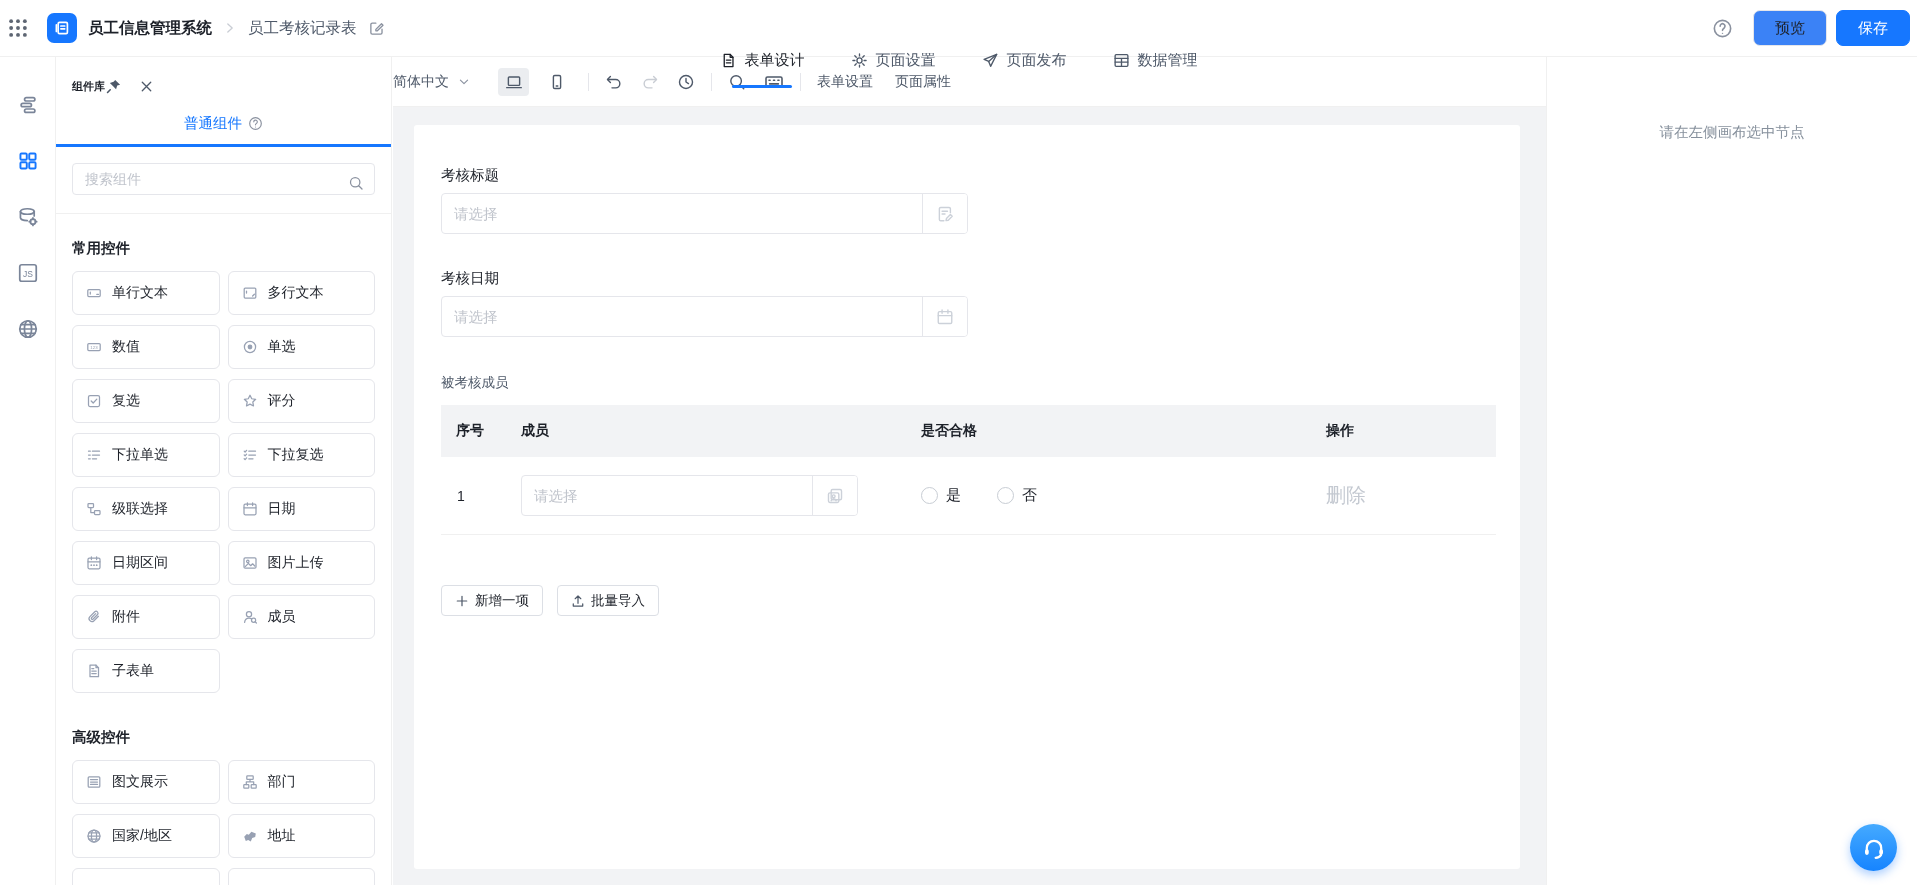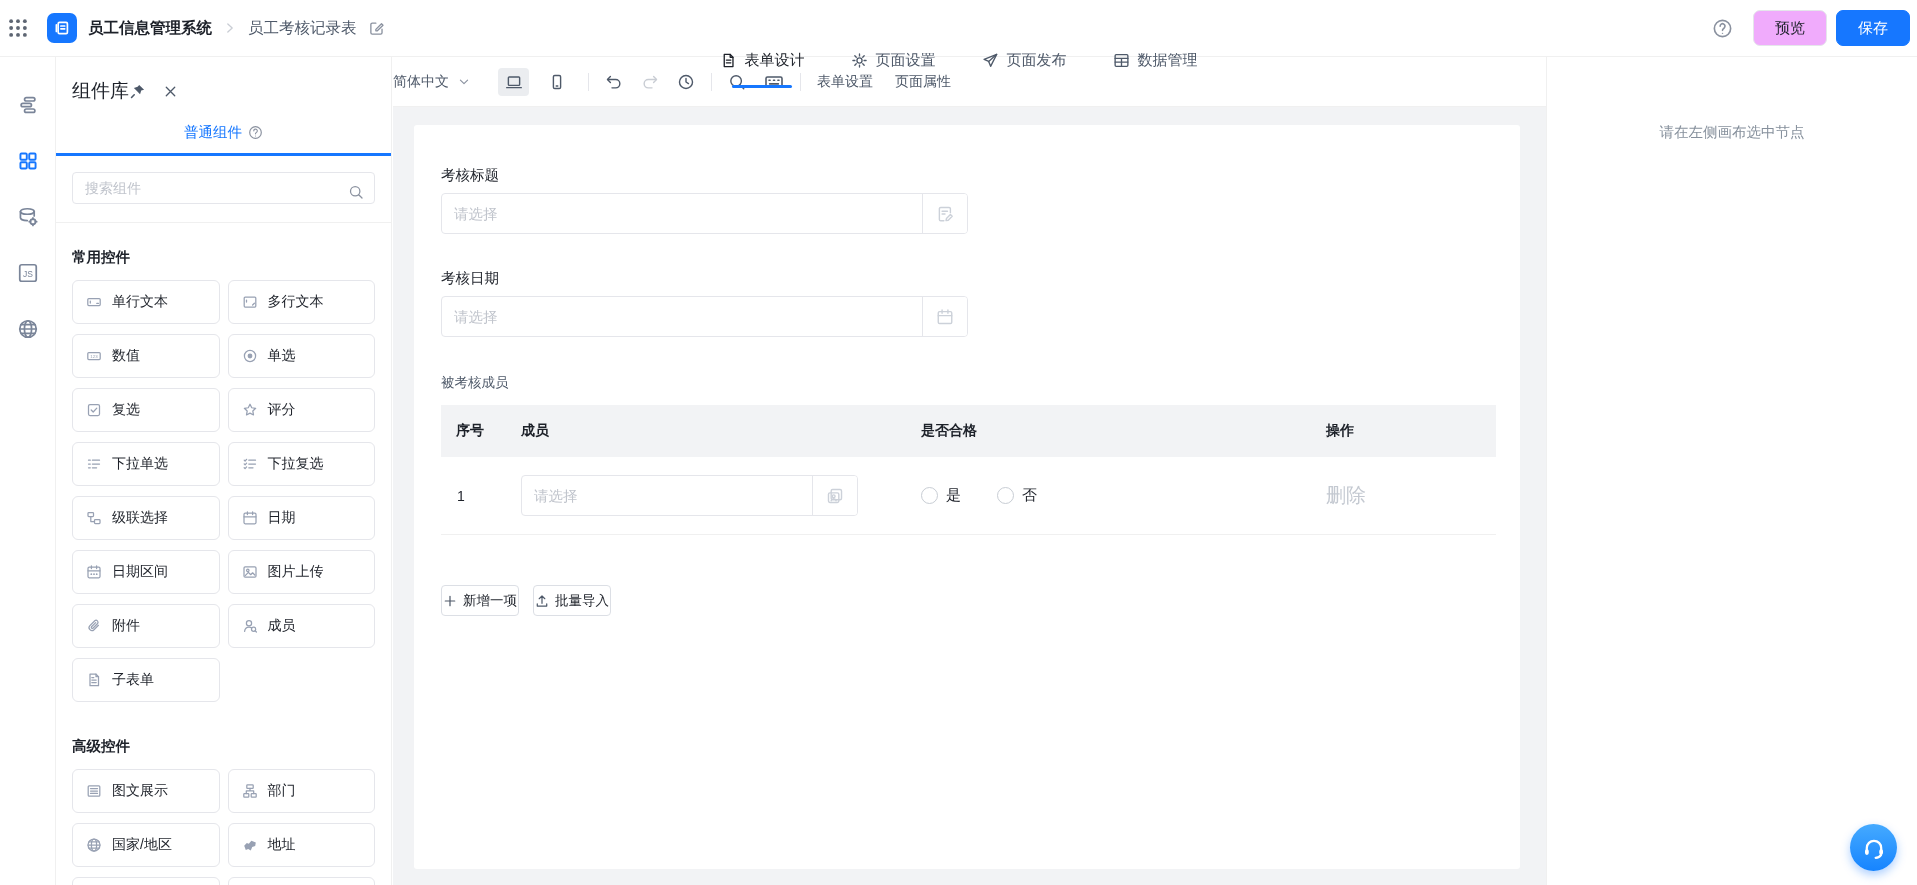--- a/index.html
+++ b/index.html
@@ -22,32 +22,32 @@
   .tb-left{display:flex;align-items:center;gap:11px;padding-left:7px;}
   .appicon{width:30px;height:30px;border-radius:7px;background:var(--primary);display:flex;align-items:center;justify-content:center;margin-left:7px;cursor:pointer;}
   .appicon .icon{color:#fff;}
   .app-title{font-size:15.5px;font-weight:700;color:var(--text);}
   .page-title{font-size:15.5px;color:var(--text2);}
   .tb-tabs{position:absolute;left:50%;top:0;height:100%;transform:translateX(-50%);display:flex;align-items:stretch;gap:46px;margin-top:32px;}
   .tb-tab{position:relative;display:flex;align-items:center;gap:8px;font-size:15px;color:var(--text2);cursor:pointer;white-space:nowrap;}
   .tb-tab.active{color:var(--text);font-weight:500;}
   .tb-tab.active::after{content:"";position:absolute;left:50%;transform:translateX(-50%);bottom:0;width:60px;height:3px;border-radius:2px;background:var(--primary);}
   .tb-right{margin-left:auto;display:flex;align-items:center;gap:20px;padding-right:7px;}
-  .btn{height:36px;min-width:74px;border-radius:7px;font-size:15px;cursor:pointer;border:1px solid var(--border);background:#f0abfc;color:var(--text);font-family:inherit;}
+  .btn{height:36px;min-width:74px;border-radius:7px;font-size:15px;cursor:pointer;border:1px solid var(--border);background:#3b82f6;color:var(--text);font-family:inherit;}
   .btn.primary{background:var(--primary);border-color:var(--primary);color:#fff;margin-left:-11px;}
 
   
   .leftrail{position:absolute;top:57px;left:0;width:56px;bottom:0;background:#fff;border-right:1px solid var(--line);display:flex;flex-direction:column;align-items:center;padding-top:37px;gap:34px;z-index:6;}
   .rail-item{color:#7a8599;cursor:pointer;}
   .rail-item.active{color:var(--primary);}
 
   
   .panel{position:absolute;top:57px;left:56px;width:336px;bottom:0;background:#fff;border-right:1px solid var(--line);display:flex;flex-direction:column;z-index:5;}
   .panel-head{display:flex;align-items:center;padding:21px 20px 0 16px;}
-  .panel-title{font-size:19px;font-weight:400;color:var(--text);}
+  .panel-title{font-size:11px;font-weight:700;color:var(--text);}
   .panel-head .icon{cursor:pointer;}
   .panel-head .icon + .icon{margin-left:17px;}
   .panel-head .icon:first-of-type{margin-left:auto;}
   .panel-tabs{margin-top:8px;height:44px;display:flex;justify-content:center;border-bottom:3px solid var(--primary);}
   .ptab{display:flex;align-items:center;gap:6px;font-size:14.5px;color:var(--primary);cursor:pointer;}
   .panel-search{position:relative;margin:16px 16px 0;}
   .search-input{width:100%;height:32px;border:1px solid var(--border);border-radius:4px;padding:0 34px 0 12px;font-size:14px;color:var(--text);font-family:inherit;outline:none;background:#fff;}
   .search-input::placeholder{color:var(--ph);}
   .search-ic{position:absolute;right:11px;top:12px;}
   .panel-body{flex:1;overflow:hidden;padding:0 16px;border-top:1px solid var(--line);margin-top:18px;}
@@ -86,21 +86,21 @@
   .sf-head,.sf-row{display:grid;grid-template-columns:80px 400px 405px 1fr;align-items:center;}
   .sf-head{height:52px;background:#f2f3f5;font-size:14px;font-weight:700;color:var(--text);}
   .sf-head span:first-child{padding-left:15px;}
   .sf-row{height:78px;border-bottom:1px solid var(--line);font-size:14px;}
   .idx{padding-left:16px;color:var(--text);}
   .radios{display:flex;align-items:center;gap:36px;}
   .radio{display:flex;align-items:center;gap:8px;font-size:15px;color:var(--text);cursor:pointer;}
   .rdot{width:17px;height:17px;border:1px solid #c8cdd4;border-radius:50%;background:#fff;}
   .del{font-size:20px;color:#c4c9d1;cursor:pointer;}
   .sf-actions{margin-top:50px;display:flex;gap:14px;}
-  .sbtn{height:31px;display:inline-flex;align-items:center;gap:6px;padding:0 1px;background:#fff;border:1px solid #dcdfe5;border-radius:4px;font-size:13.5px;color:var(--text);cursor:pointer;font-family:inherit;}
+  .sbtn{height:31px;display:inline-flex;align-items:center;gap:6px;padding:0 13px;background:#fff;border:1px solid #dcdfe5;border-radius:4px;font-size:13.5px;color:var(--text);cursor:pointer;font-family:inherit;}
   .sbtn .icon{color:var(--text2);}
 
   
   .rightpanel{position:absolute;top:57px;left:1546px;right:0;bottom:0;background:#fff;border-left:1px solid var(--line);}
   .empty-hint{margin-top:66px;text-align:center;font-size:14.5px;color:var(--text3);}
 
   
   .chat-fab{position:absolute;right:20px;bottom:14px;width:47px;height:47px;border-radius:50%;border:none;background:linear-gradient(180deg,#45aaff,#1684ff);display:flex;align-items:center;justify-content:center;color:#fff;cursor:pointer;box-shadow:0 4px 10px rgba(22,119,255,.35);z-index:20;}
 </style>
 </head>

